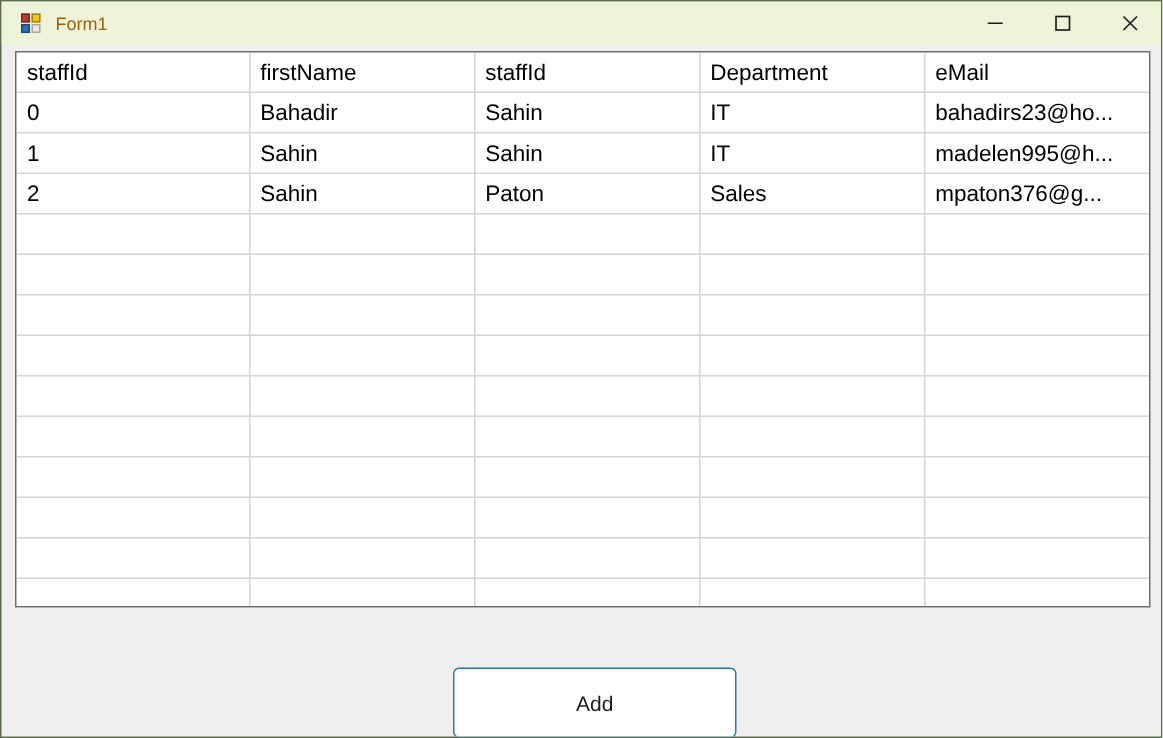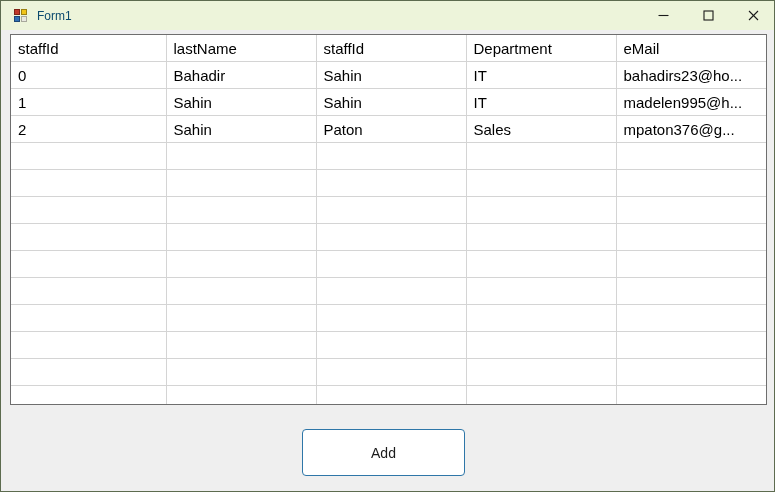--- a/index.html
+++ b/index.html
@@ -49,21 +49,21 @@
     width: 6px;
     height: 6px;
   }
   .form-icon .q1 { left: 0;  top: 0;  background: #c0392b; border: 1px solid #7e2419; box-sizing: border-box; }
   .form-icon .q2 { left: 7px; top: 0; background: #f0c419; border: 1px solid #9c8010; box-sizing: border-box; }
   .form-icon .q3 { left: 0;  top: 7px; background: #2f6fb5; border: 1px solid #1d4675; box-sizing: border-box; }
   .form-icon .q4 { left: 7px; top: 7px; background: #e9e9e2; border: 1px solid #a8a89c; box-sizing: border-box; }
 
   #window-title {
     font-size: 12px;
-    color: #0c4a6e;
+    color: #a16207;
     white-space: nowrap;
   }
 
   #window-controls {
     display: flex;
     align-items: stretch;
     height: 29px;
     flex: 0 0 auto;
   }
   .win-btn {
@@ -123,22 +123,22 @@
     margin-left: 28px;
   }
   table.grid tr.empty td {
     height: 26px;
   }
 
   
   #add-button {
     position: absolute;
     left: 301px;
-    top: 428px;
-    width: 163px;
+    top: 444px;
+    width: 189px;
     height: 47px;
     box-sizing: border-box;
     background: #ffffff;
     border: 1px solid #2e76a8;
     border-radius: 4px;
     font-family: "Liberation Sans", sans-serif;
     font-size: 14px;
     color: #1b1b1b;
     cursor: default;
     padding: 0;
@@ -184,21 +184,21 @@
       <colgroup>
         <col class="c0">
           <col class="c1">
           <col class="c2">
           <col class="c3">
           <col class="c4">
       </colgroup>
       <thead>
         <tr>
           <th>staffId</th>
-          <th>lastName</th>
+          <th>firstName</th>
           <th>staffId</th>
           <th>Department</th>
           <th>eMail</th>
         </tr>
       </thead>
       <tbody id="grid-body">
 
       <tr>
             <td>0</td>
             <td>Bahadir</td>

